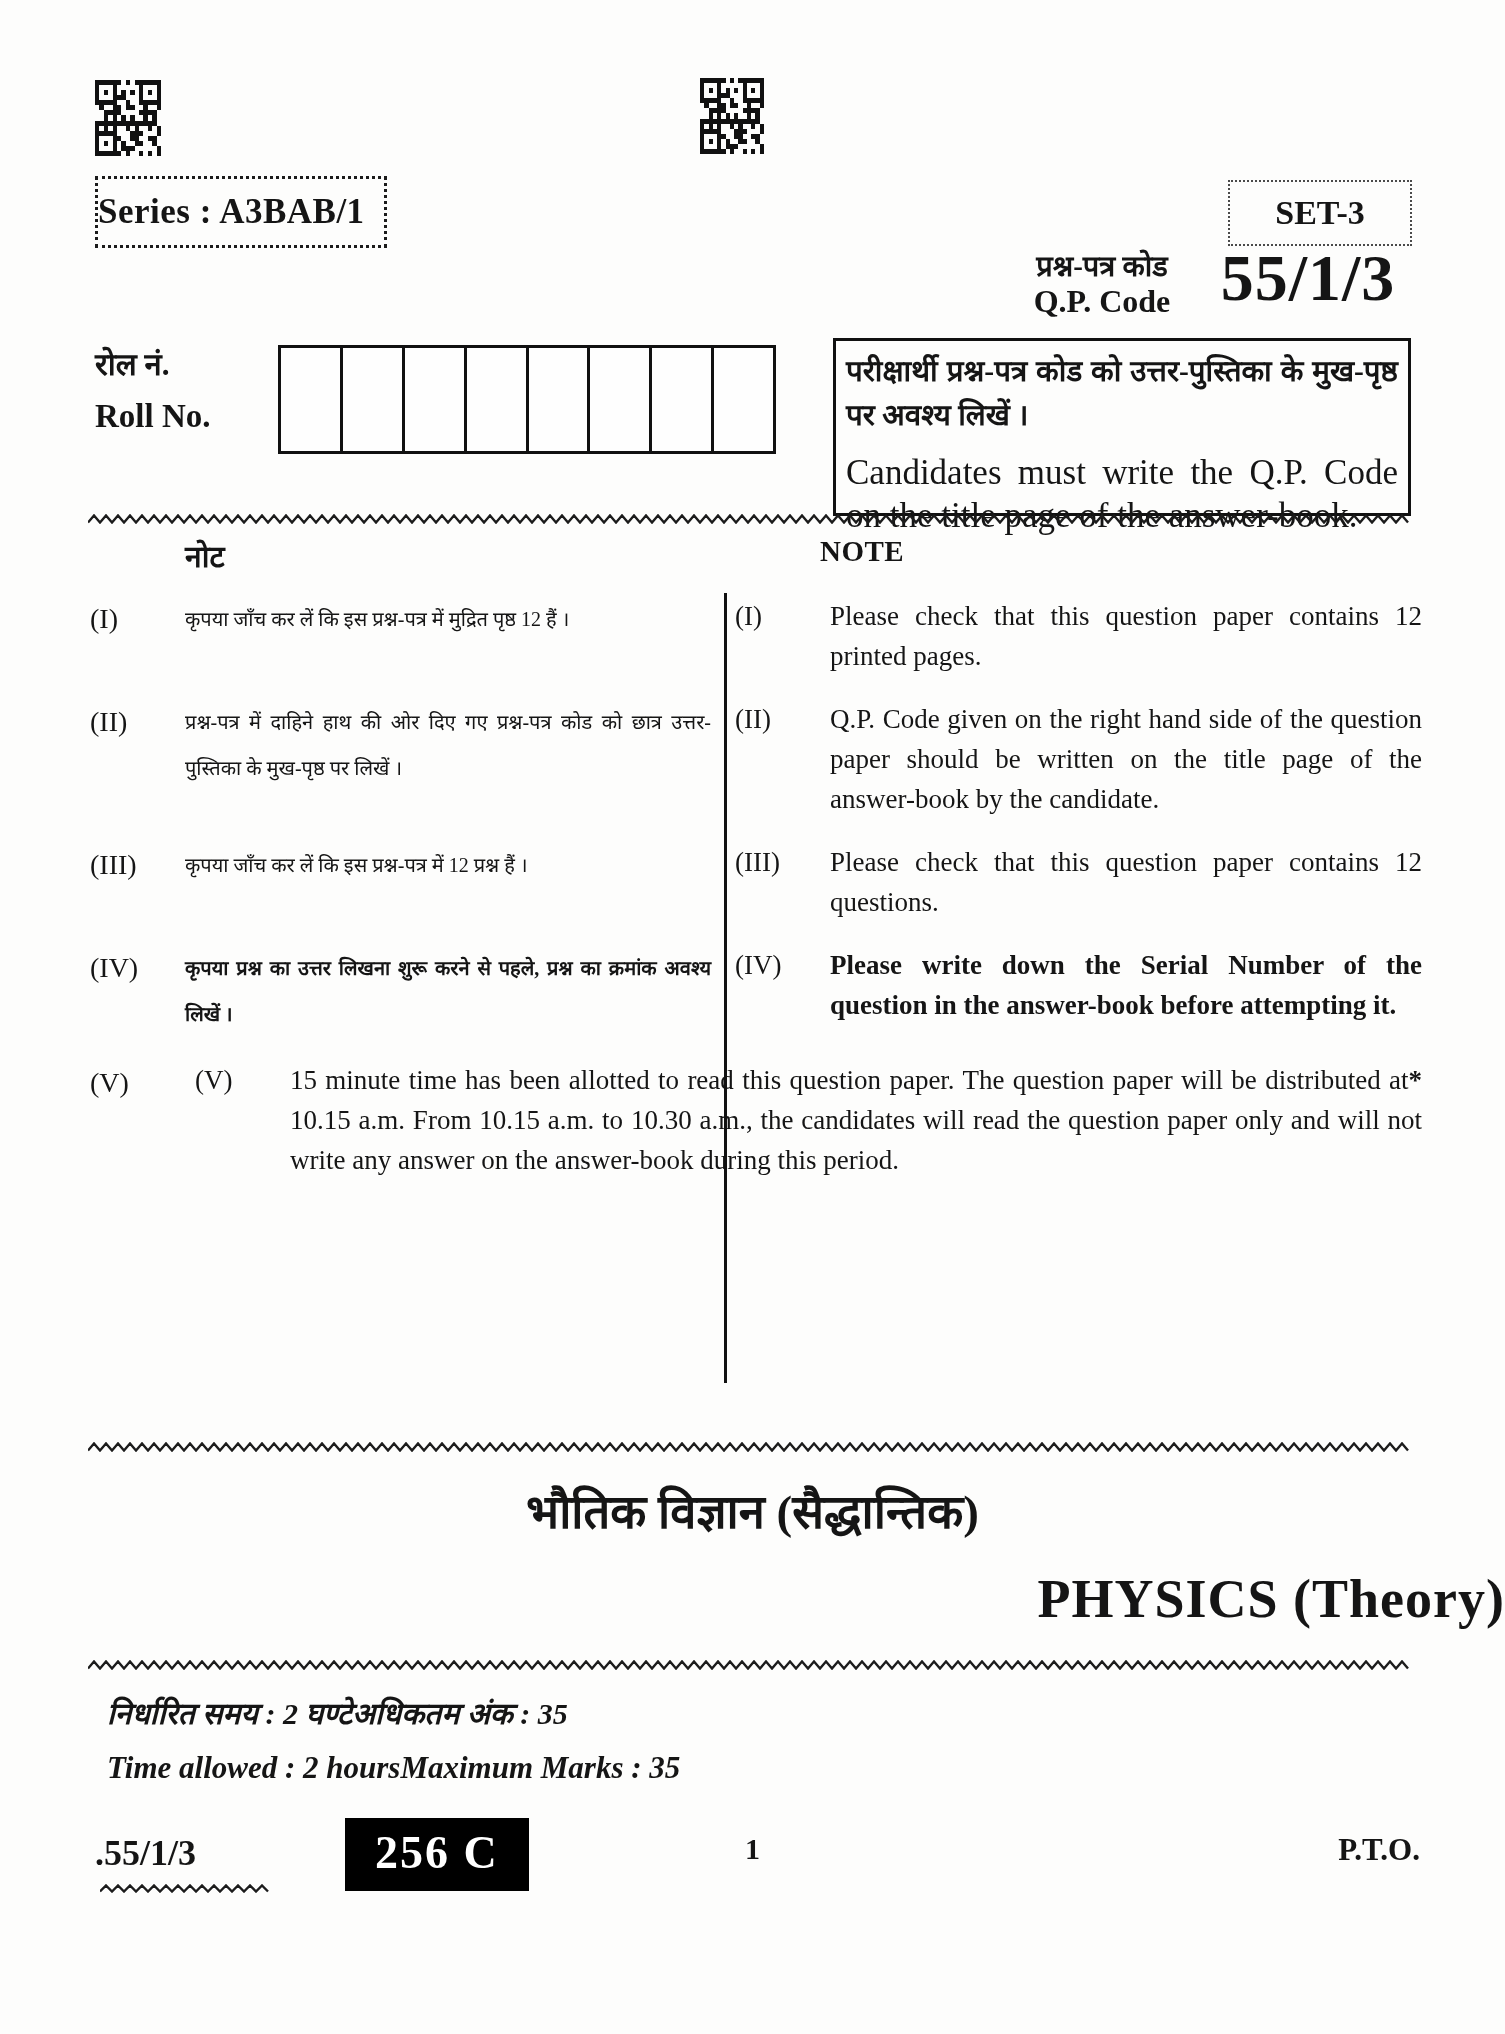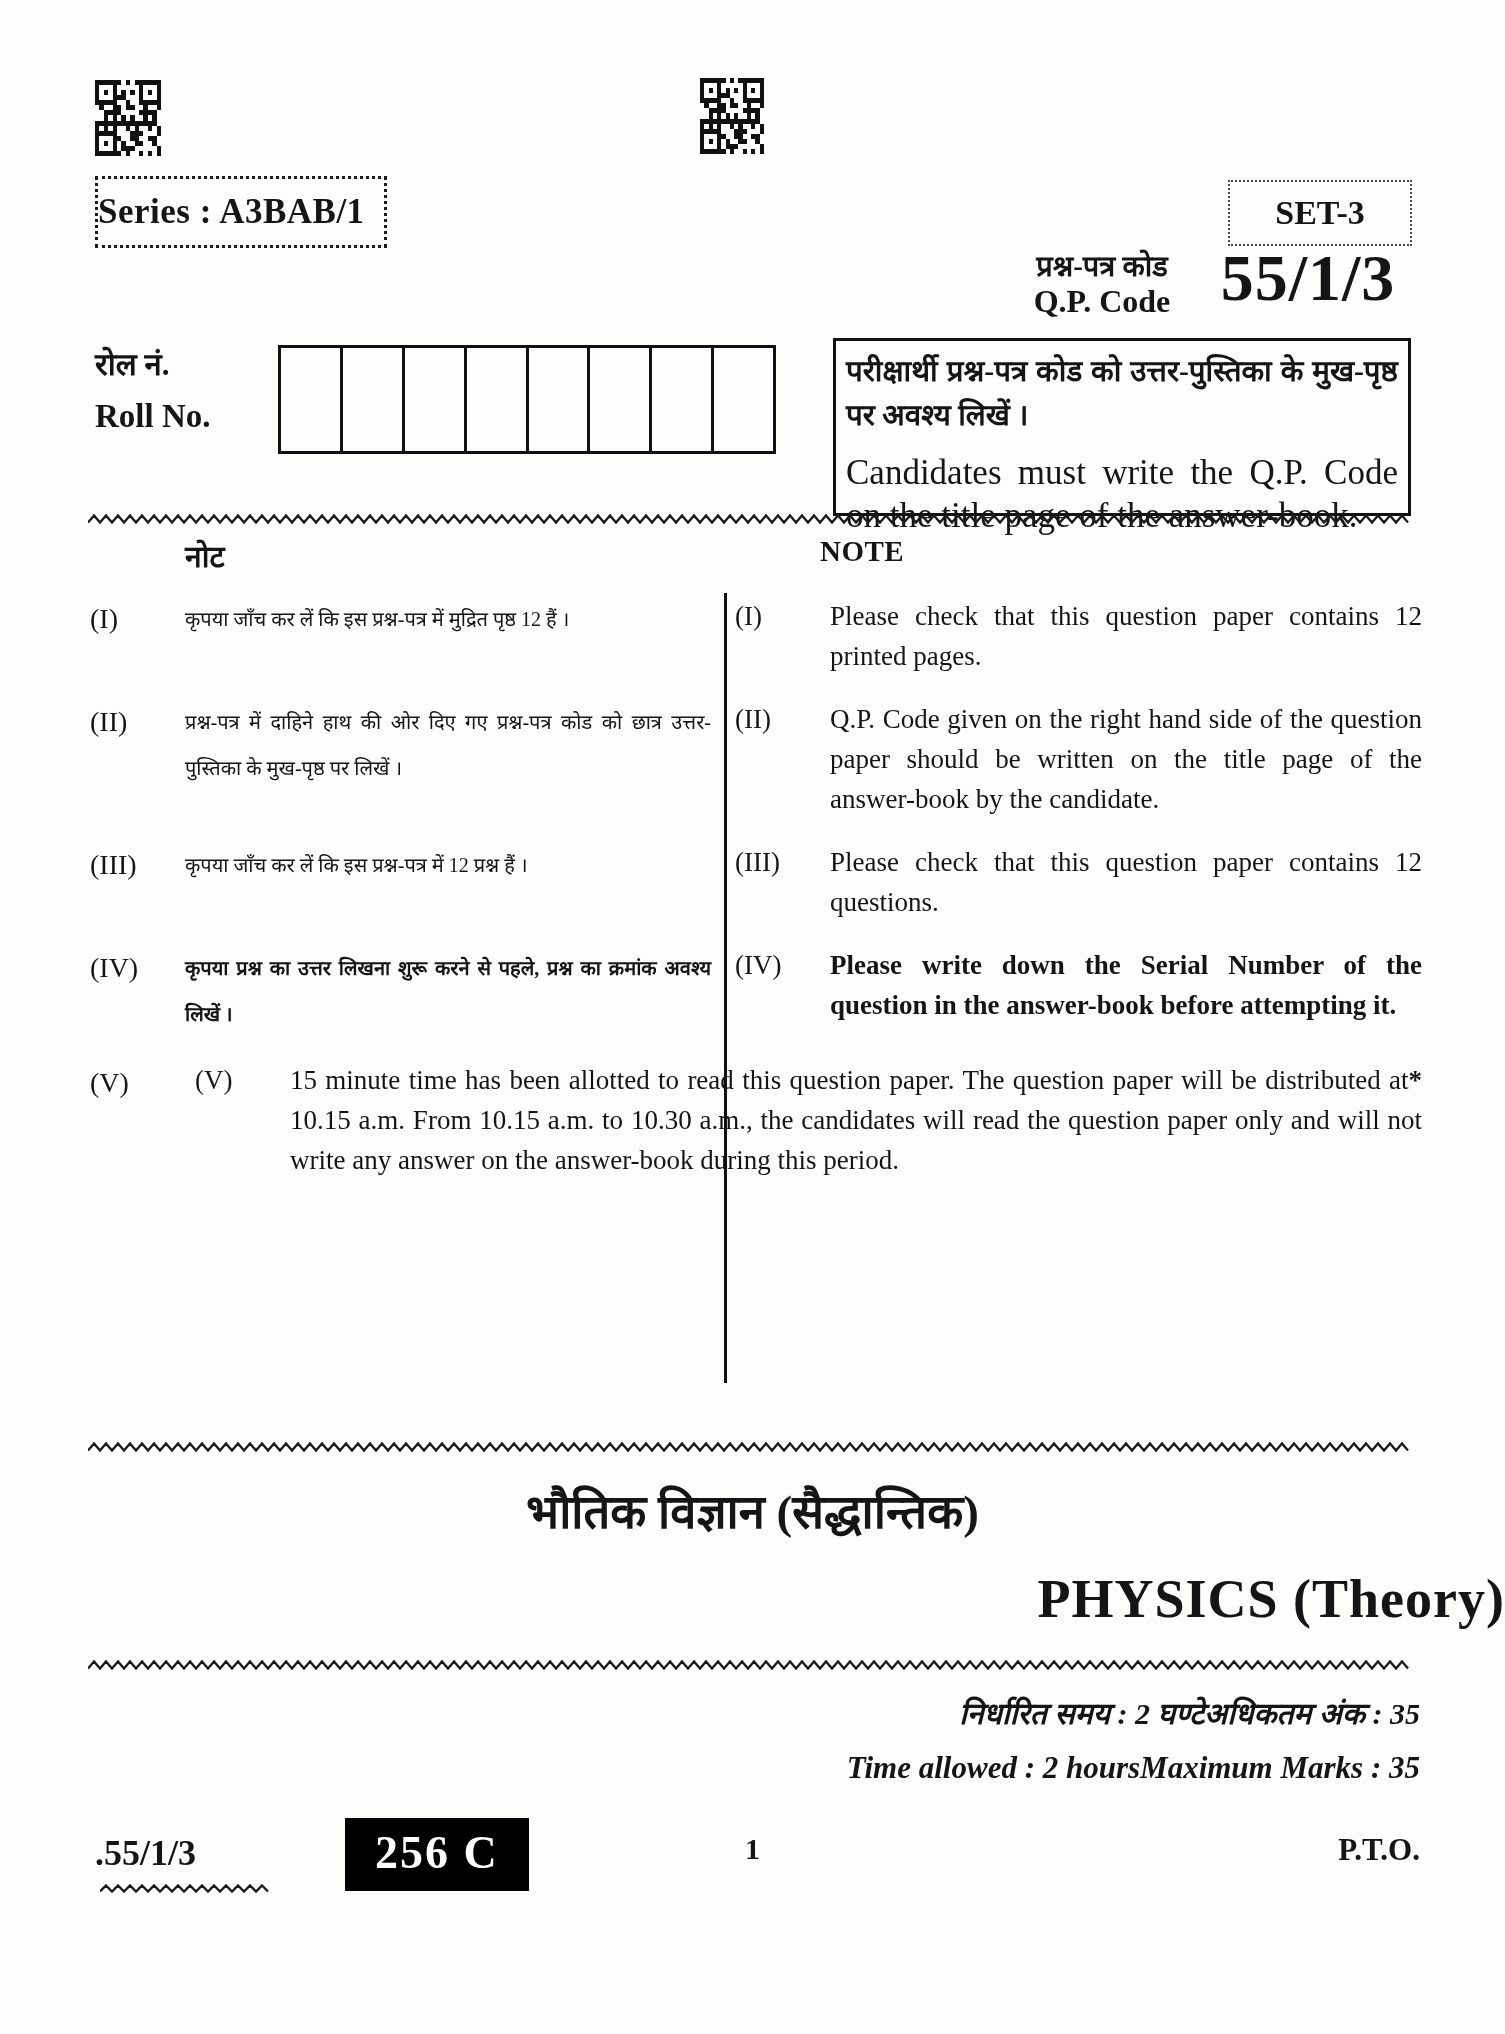--- a/index.html
+++ b/index.html
@@ -51,21 +51,21 @@
   .num-hi{width:95px;box-sizing:border-box;font-size:28px;line-height:46px;}
   .txt-hi{width:540px;box-sizing:border-box;font-size:20px;line-height:46px;text-align:justify;padding-right:14px;}
   .num-en{width:95px;margin-left:10px;box-sizing:border-box;font-size:27px;line-height:40px;}
   .txt-en{flex:1;box-sizing:border-box;font-size:27px;line-height:40px;text-align:justify;}
   .note-row.bold .txt-hi,.note-row.bold .txt-en{font-weight:bold;}
   .star{float:right;font-weight:bold;}
   
   .title-hi{position:absolute;left:0;top:1478px;width:100%;text-align:center;font-weight:bold;font-size:47px;}
   .title-en{position:absolute;left:0;top:1568px;width:100%;text-align:right;font-weight:bold;font-size:54px;letter-spacing:1px;}
   
-  .meta-row{position:absolute;left:95px;width:1325px;display:flex;justify-content:flex-end;font-weight:bold;font-style:italic;}
+  .meta-row{position:absolute;left:107px;width:1325px;display:flex;justify-content:flex-start;font-weight:bold;font-style:italic;}
   #meta1{top:1692px;font-size:30px;}
   #meta2{top:1750px;font-size:31px;}
   
   .footer-code{position:absolute;left:95px;top:1832px;font-weight:bold;font-size:36px;}
   .footer-zz{position:absolute;left:100px;top:1884px;}
   .print-code{
     position:absolute;left:345px;top:1818px;background:#000;color:#fff;
     font-weight:bold;font-size:46px;padding:8px 30px 12px 30px;letter-spacing:2px;
   }
   .page-num{position:absolute;left:0;top:1832px;width:100%;text-align:center;font-size:30px;font-weight:bold;}

